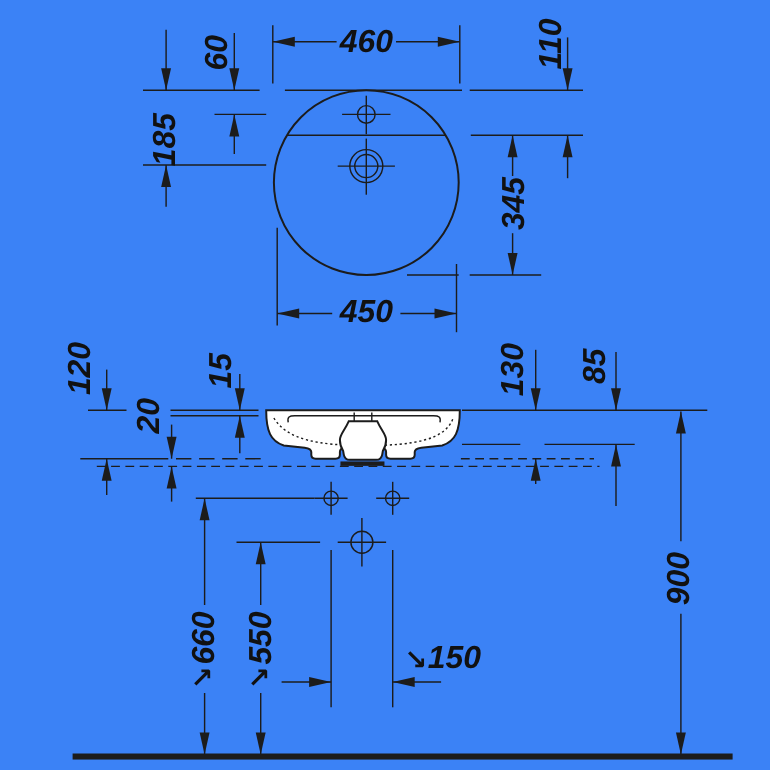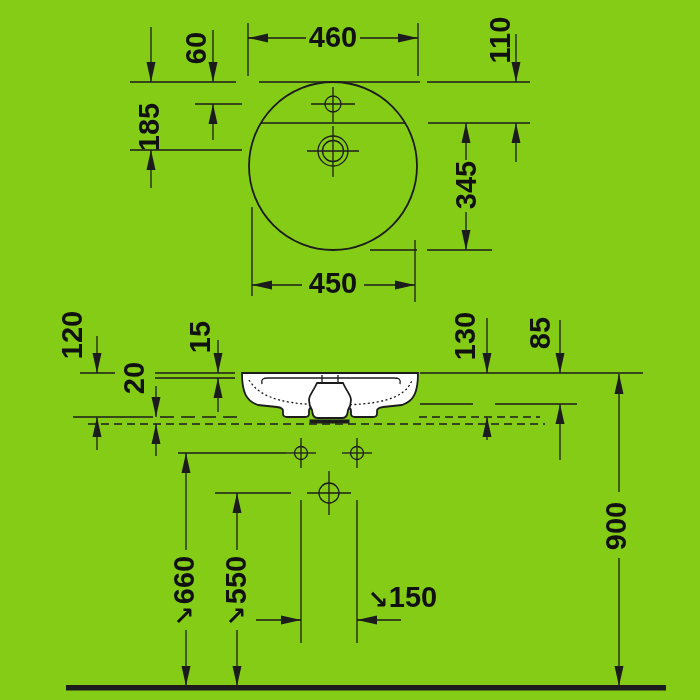--- a/index.html
+++ b/index.html
@@ -1,16 +1,16 @@
 <!DOCTYPE html>
 <html><head>
 <meta charset="utf-8">
 <style>
   html,body{margin:0;padding:0;background:#ffffff;}
-  .stage{width:700px;height:700px;position:relative;background:#84cc16;overflow:hidden;}
+  .stage{width:700px;height:700px;position:relative;background:#3b82f6;overflow:hidden;font-style:italic;}
   svg{display:block;}
   text{font-family:"Liberation Sans",sans-serif;font-weight:bold;fill:#111;}
   .dim{font-size:29px;letter-spacing:0px;}
   .glyph{font-family:"DejaVu Sans",sans-serif;font-size:25px;}
   .thin{stroke:#1c1c1c;stroke-width:1.3;fill:none;}
   .thick{stroke:#1c1c1c;stroke-width:1.8;fill:none;}
   .fillwhite{fill:#fff;}
 </style>
 </head>
 <body>

